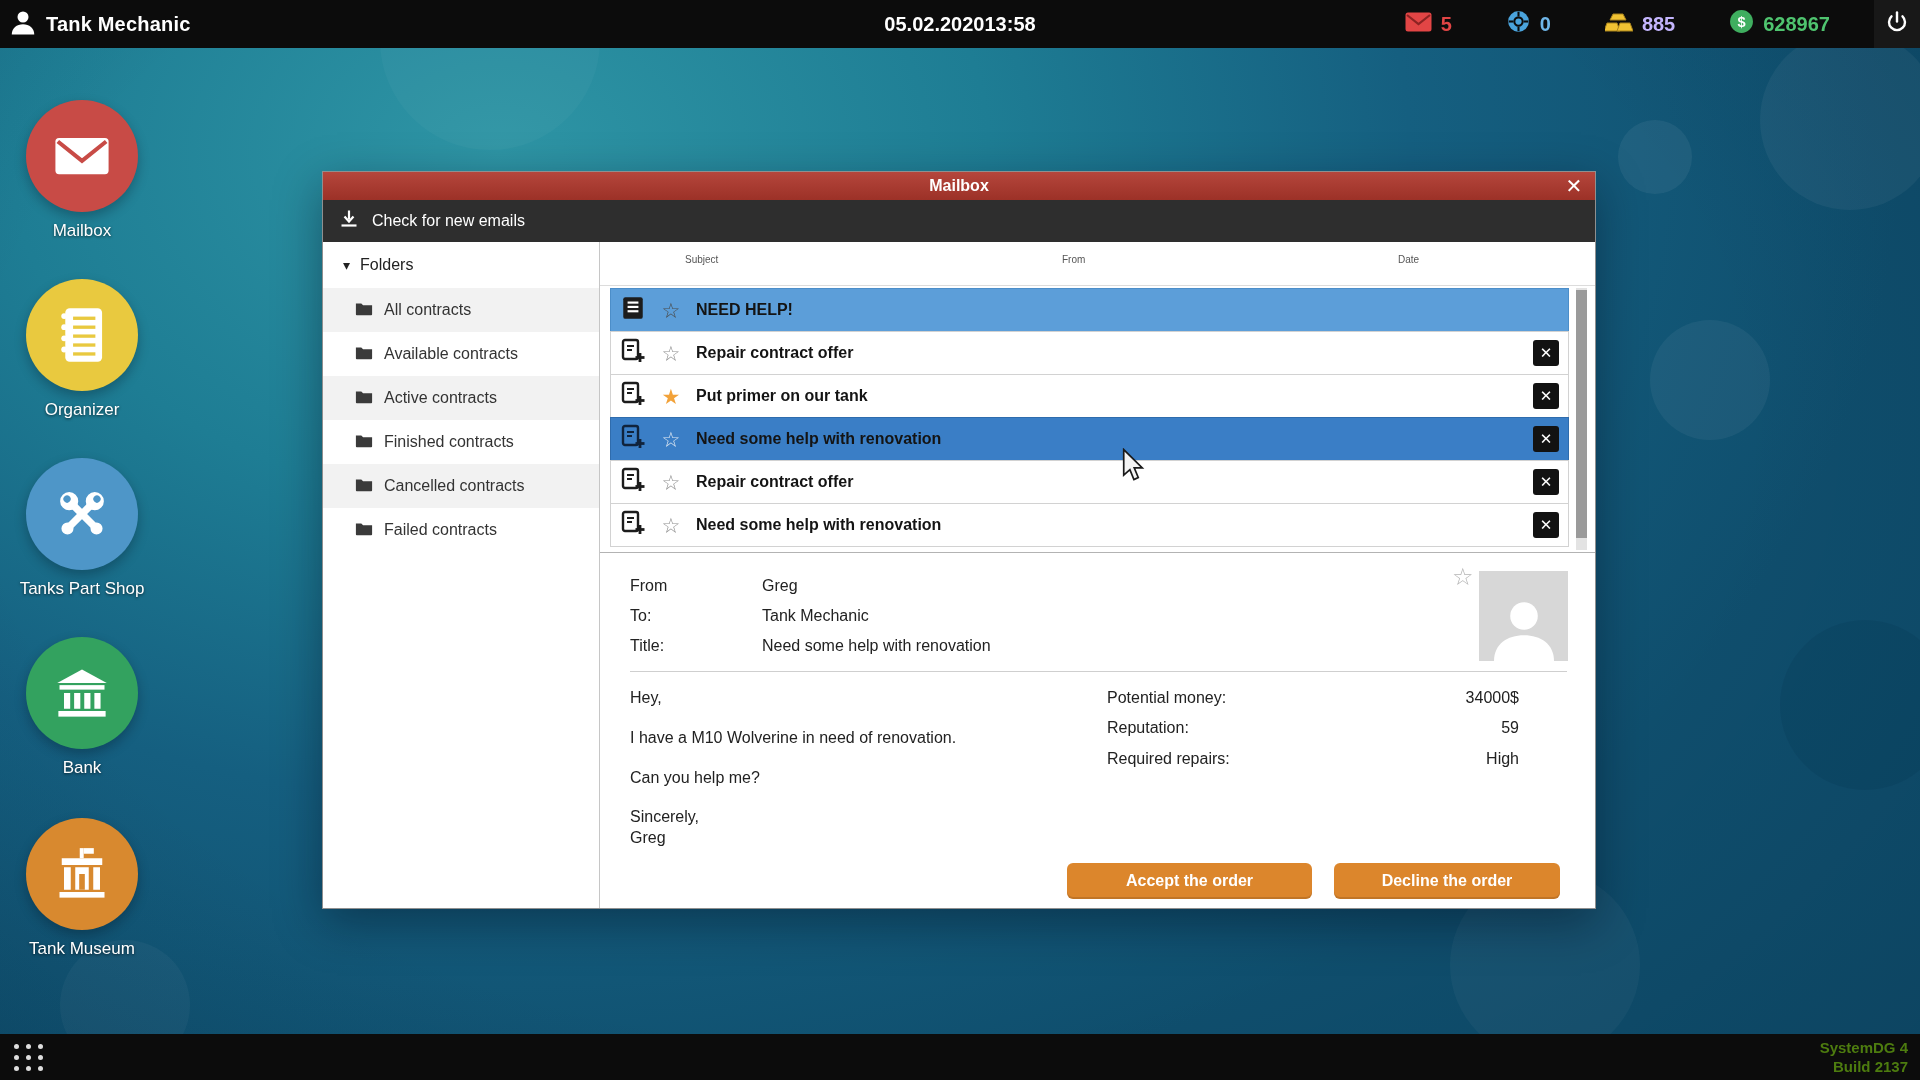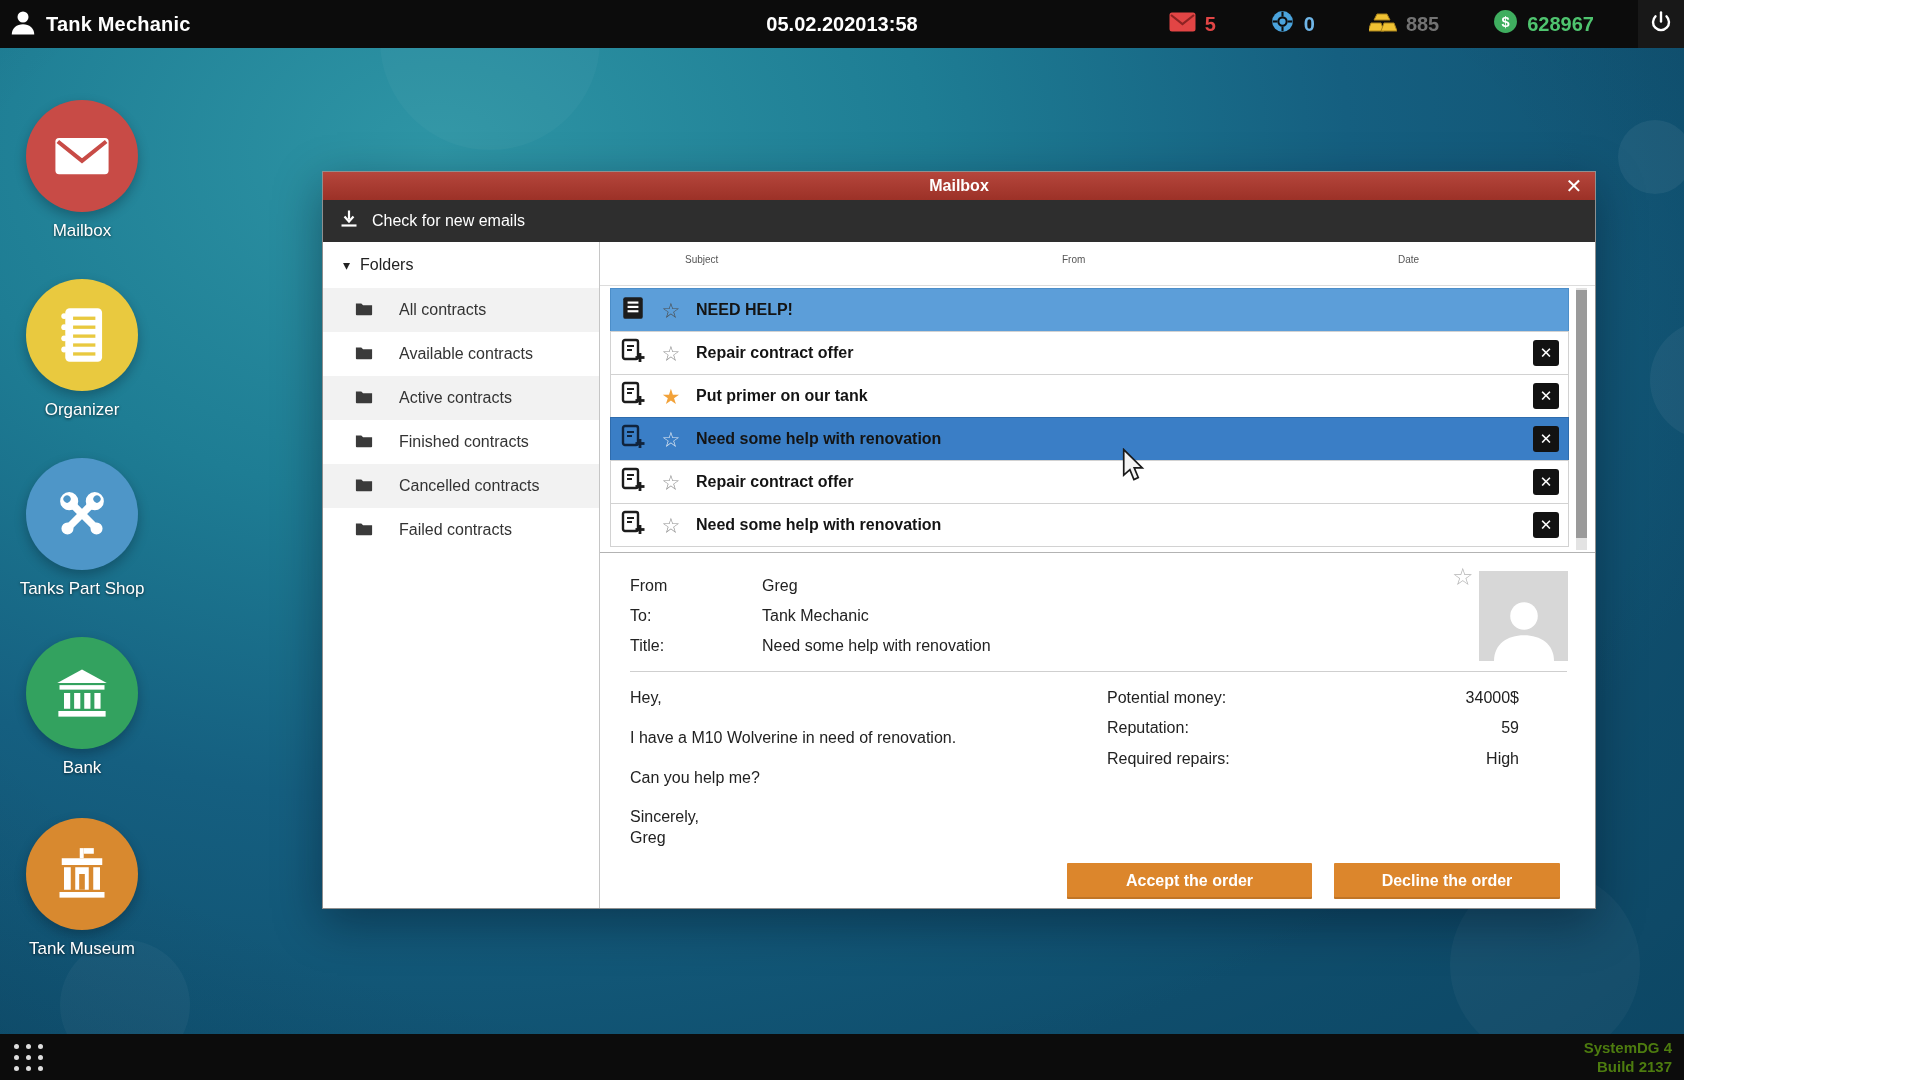--- a/index.html
+++ b/index.html
@@ -1,34 +1,34 @@
 <!DOCTYPE html>
 <html><head>
 <meta charset="utf-8">
 <style>
   * { margin:0; padding:0; box-sizing:border-box; }
   html,body { width:1920px; height:1080px; overflow:hidden; }
   body { font-family:"Liberation Sans","DejaVu Sans",sans-serif; }
-  .stage { position:relative; width:1684px; height:1080px; overflow:hidden;
+  .stage { position:relative; width:1920px; height:1080px; overflow:hidden;
     background: radial-gradient(1400px 1000px at 26% 14%, #2e95a5 0%, #1e7d94 35%, #155f80 65%, #0f4e6d 100%); }
   .bokeh { position:absolute; border-radius:50%; pointer-events:none; }
   .vignette { position:absolute; inset:0; pointer-events:none;
     background: radial-gradient(1600px 1100px at 45% 40%, rgba(0,0,0,0) 55%, rgba(0,25,45,0.25) 100%); }
 
   
   .topbar { position:absolute; top:0; left:0; right:0; height:48px; background:#0c0c0c; color:#fff;
     display:flex; align-items:center; z-index:40; }
   .user-box { width:46px; height:48px; display:flex; align-items:center; justify-content:center; }
   .app-title { font-size:20px; font-weight:bold; letter-spacing:.2px; }
   .topbar-center { position:absolute; left:50%; transform:translateX(-50%); display:flex; 
     font-size:20px; font-weight:bold; }
   .topbar-right { margin-left:auto; display:flex; align-items:center; gap:54px; padding-right:90px;
     font-size:20px; font-weight:bold; }
   .stat { display:flex; align-items:center; gap:9px; }
-  .cnt-mail { color:#e24545; } .cnt-rep { color:#6fb6e8; } .cnt-gold { color:#737373; } .cnt-cash { color:#4fc46f; }
+  .cnt-mail { color:#e24545; } .cnt-rep { color:#6fb6e8; } .cnt-gold { color:#c4b5fd; } .cnt-cash { color:#4fc46f; }
   .power-box { position:absolute; right:0; top:0; width:46px; height:48px; background:#181818;
     display:flex; align-items:center; justify-content:center; cursor:pointer; }
 
   
   .dicon { position:absolute; left:16px; width:132px; display:flex; flex-direction:column; align-items:center;
     gap:9px; cursor:pointer; z-index:5; }
   .dcircle { width:112px; height:112px; border-radius:50%; display:flex; align-items:center; justify-content:center;
     box-shadow:0 5px 12px rgba(0,10,20,.28); }
   .dlabel { color:#fff; font-size:17px; text-shadow:0 1px 3px rgba(0,0,0,.65); }
   .c-mail { background:#c84b46; } .c-org { background:#e9c93f; } .c-shop { background:#4e96c8; }
@@ -43,21 +43,21 @@
     justify-content:center; font-size:20px; font-weight:bold; cursor:pointer; }
   .toolbar { height:42px; background:#2e2e2e; color:#fff; display:flex; align-items:center; gap:13px;
     padding-left:16px; font-size:16px; cursor:pointer; }
   .window-body { position:absolute; top:70px; bottom:0; left:0; right:0; display:flex; }
 
   
   .folders { width:277px; background:#fff; border-right:1px solid #c6c6c6; }
   .folders-header { height:46px; display:flex; align-items:center; gap:10px; padding-left:20px;
     font-size:16px; color:#222; cursor:pointer; }
   .caret { font-size:14px; color:#222; }
-  .folder-item { height:44px; display:flex; align-items:center; gap:26px; padding-left:32px; font-size:16px;
+  .folder-item { height:44px; display:flex; align-items:center; gap:11px; padding-left:32px; font-size:16px;
     color:#333; cursor:pointer; }
   .folder-item:nth-child(odd) { background:#f2f2f2; }
 
   
   .mail-area { flex:1; display:flex; flex-direction:column; background:#fff; position:relative; }
   .list-header { height:44px; position:relative; border-bottom:1px solid #dcdcdc; font-size:10px; color:#555; flex:none; }
   .list-header span { position:absolute; top:12px; }
   .col-subject { left:85px; } .col-from { left:462px; } .col-date { left:798px; }
   .rows { flex:none; height:266px; padding:2px 26px 0 10px; position:relative; }
   .email-row { height:44px; display:flex; align-items:center; gap:13px; padding:0 9px; border:1px solid #d2d2d2;
@@ -79,21 +79,21 @@
   .meta-label { position:absolute; left:30px; }
   .meta-value { position:absolute; left:162px; }
   .d-star { position:absolute; left:852px; top:12px; font-size:24px; color:#b5b5b5; cursor:pointer; line-height:1; }
   .avatar { position:absolute; left:879px; top:18px; width:89px; height:90px; background:#d7d7d7;
     display:flex; align-items:flex-end; justify-content:center; overflow:hidden; }
   .sep { position:absolute; left:30px; right:28px; top:118px; height:1px; background:#cfcfcf; }
   .bline { position:absolute; left:30px; }
   .stat-label { position:absolute; left:507px; }
   .stat-value { position:absolute; right:76px; text-align:left; }
   .obtn { position:absolute; top:310px; height:36px; background:#dc862c; color:#fff; font-weight:bold;
-    font-size:16px; display:flex; align-items:center; justify-content:center; border-radius:1px; cursor:pointer;
+    font-size:16px; display:flex; align-items:center; justify-content:center; border-radius:6px; cursor:pointer;
     box-shadow: inset 0 -2px 0 rgba(0,0,0,.12); }
   .btn-accept { left:467px; width:245px; }
   .btn-decline { left:734px; width:226px; }
 
   
   .taskbar { position:absolute; bottom:0; left:0; right:0; height:46px; background:#0c0c0c; color:#4d7c0f;
     display:flex; align-items:center; z-index:40; }
   .dots { margin-left:14px; display:grid; grid-template-columns:repeat(3,6px); grid-gap:6px; cursor:pointer; }
   .dots span { width:5px; height:5px; background:#dedede; border-radius:50%; }
   .sysinfo { margin-left:auto; text-align:right; padding-right:12px; font-weight:bold; font-size:15px; line-height:1.3; }

